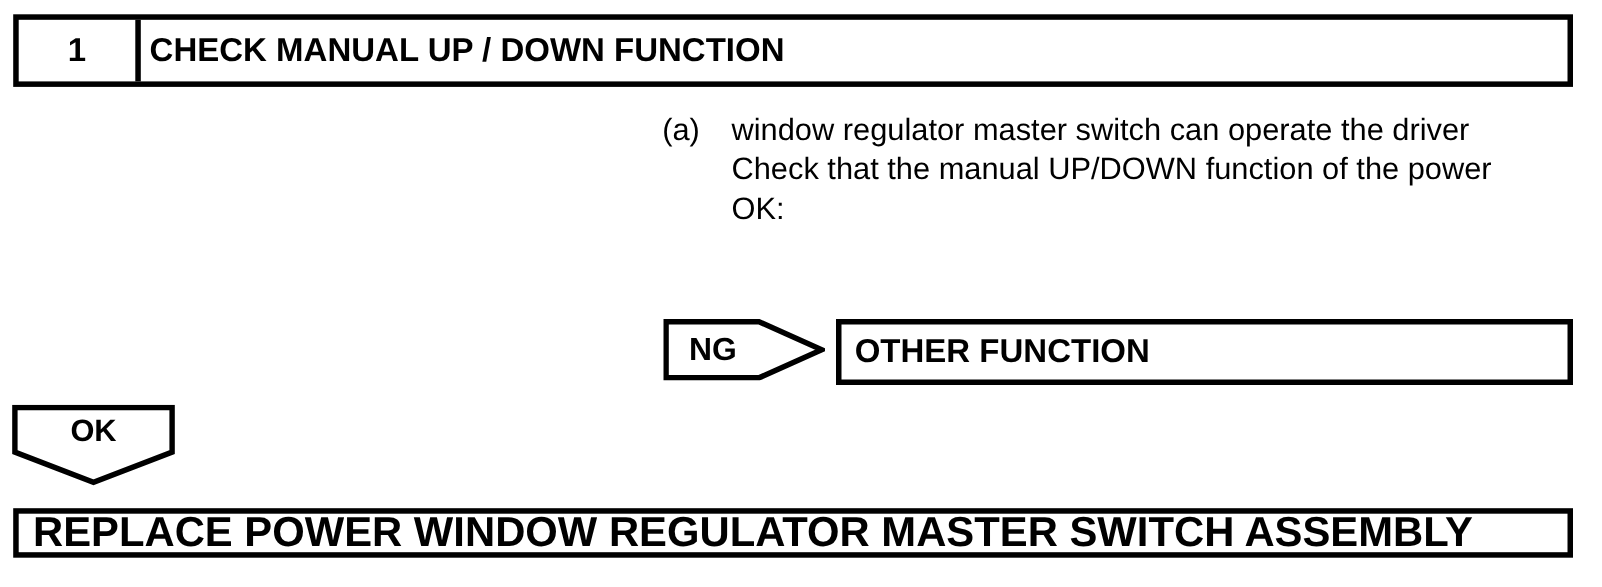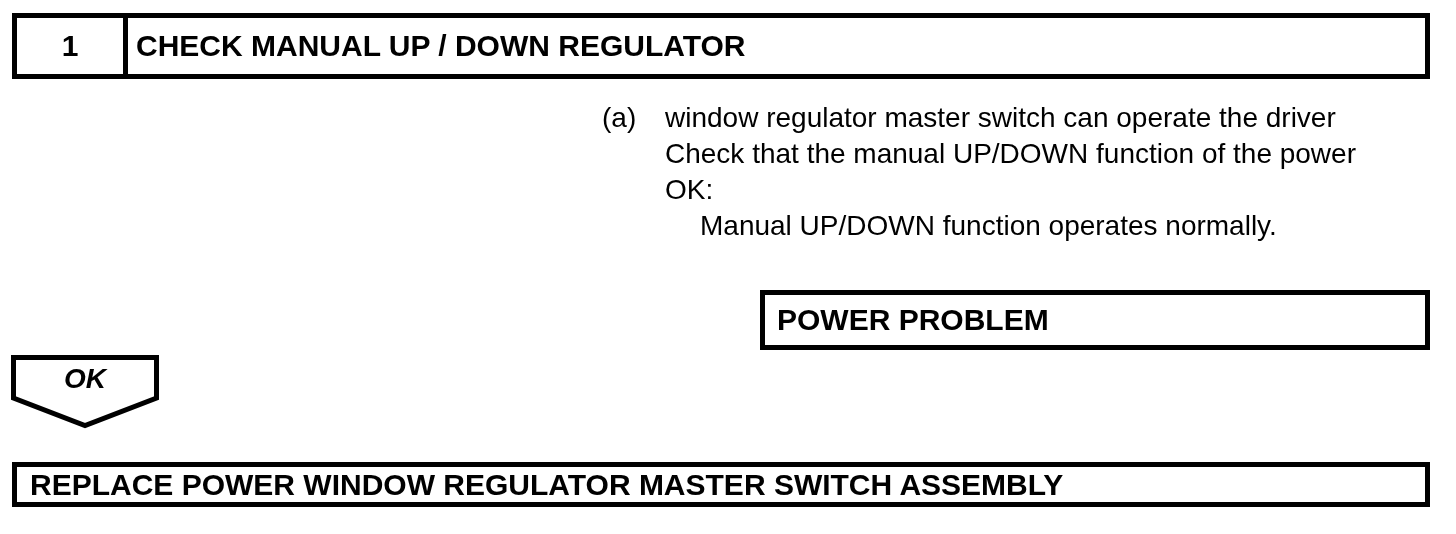--- a/index.html
+++ b/index.html
@@ -108,24 +108,23 @@
     font-weight: bold;
     font-size: 30px;
     background: #fff;
     white-space: nowrap;
   }
 
   
   .ok-connector {
     position: absolute;
     left: 11px;
-    top: 355px;
+    top: 368px;
     width: 148px;
     height: 74px;
-    font-style: italic;
   }
   .ok-connector svg {
     position: absolute;
     left: 0; top: 0;
     display: block;
   }
   .ok-connector .label {
     position: absolute;
     left: 0; top: 2px;
     width: 148px;
@@ -143,48 +142,53 @@
     left: 12px;
     top: 462px;
     width: 1418px;
     height: 45px;
     border: 5px solid #000;
     box-sizing: border-box;
     display: flex;
     align-items: center;
     padding-left: 13px;
     font-weight: bold;
-    font-size: 30px;
+    font-size: 38px;
     background: #fff;
     white-space: nowrap;
   }
 </style>
 </head>
 <body>
 
 <div class="page">
 
   <div class="step-header">
     <div class="step-number">1</div>
-    <div class="step-title">CHECK MANUAL UP / DOWN REGULATOR</div>
+    <div class="step-title">CHECK MANUAL UP / DOWN FUNCTION</div>
   </div>
 
   <div class="instruction">
     <div class="marker">(a)</div>
     <div class="text-col">
       <div>window regulator master switch can operate the driver</div>
       <div>Check that the manual UP/DOWN function of the power</div>
       <div class="bold">OK:</div>
-      <div class="bold indent">Manual UP/DOWN function operates normally.</div>
     </div>
   </div>
 
+  <div class="ng-connector">
+    <svg width="147" height="56" viewBox="0 0 147 56">
+      <polygon points="2.5,2.5 87,2.5 144,28 87,53.5 2.5,53.5" fill="#ffffff" stroke-width="5" stroke="#000000"></polygon>
+    </svg>
+    <span class="label">NG</span>
+  </div>
 
   <div class="ng-result">
-    <span>POWER PROBLEM</span>
+    <span>OTHER FUNCTION</span>
   </div>
 
   <div class="ok-connector">
     <svg width="148" height="74" viewBox="0 0 148 74">
       <polygon points="2.5,2.5 145.5,2.5 145.5,43 74,70.5 2.5,43" fill="#ffffff" stroke-width="5" stroke="#000000"></polygon>
     </svg>
     <span class="label">OK</span>
   </div>
 
   <div class="final-box">

